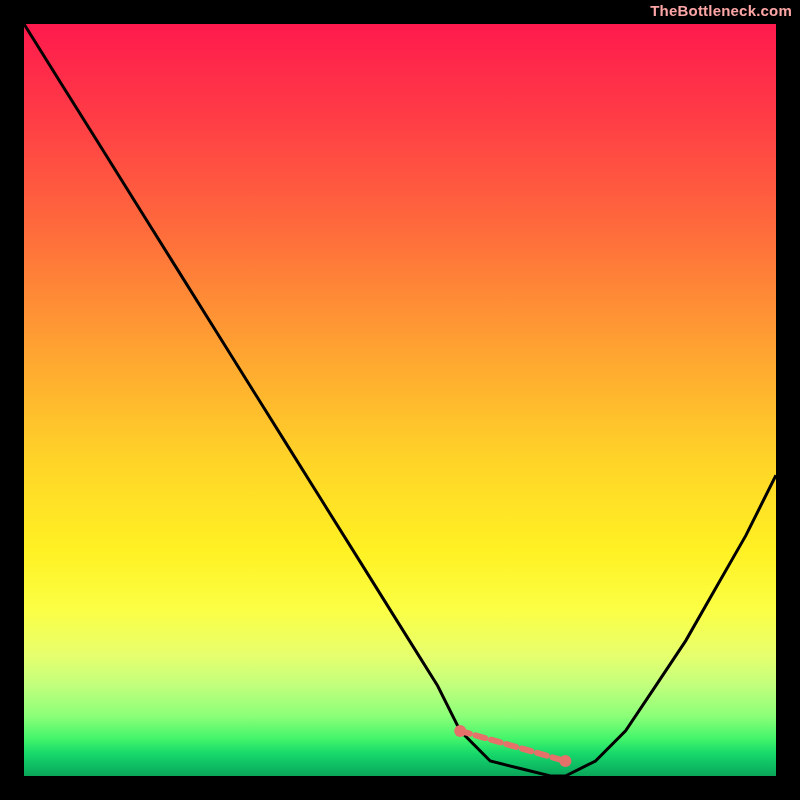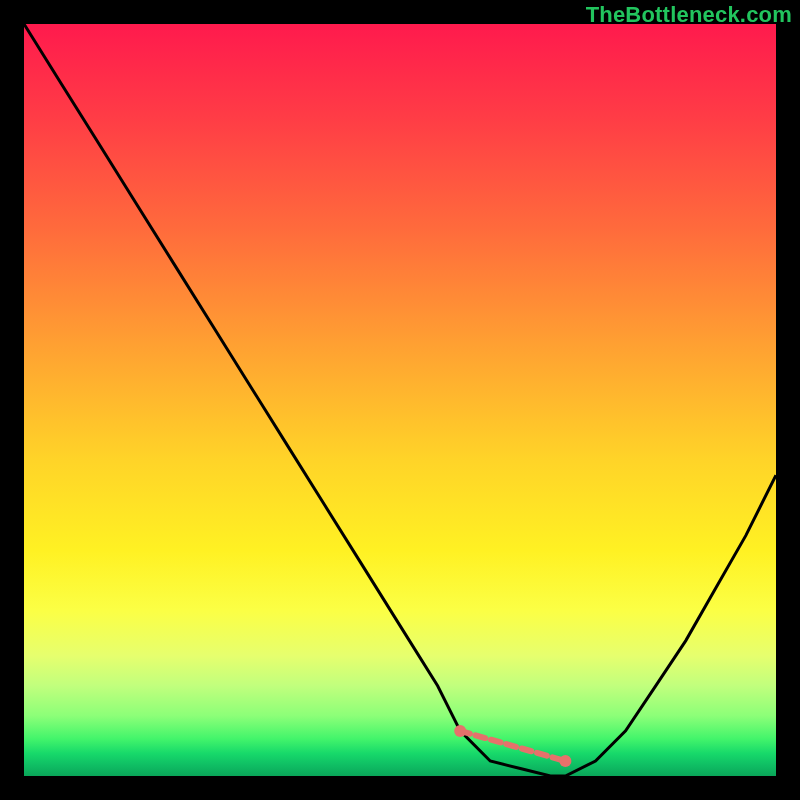--- a/index.html
+++ b/index.html
@@ -54,22 +54,22 @@
     position: absolute;
     left: 0;
     top: 0;
     width: 752px;
     height: 752px;
   }
   .attribution {
     position: absolute;
     top: 2px;
     right: 8px;
-    color: #22c55e;
-    font-size: 22px;
+    color: #fca5a5;
+    font-size: 15px;
     font-weight: 600;
     letter-spacing: 0.2px;
   }
 </style>
 </head>
 <body>
 
 <div class="chart-frame">
   <div class="plot-area">
     <div class="gradient-bg"></div>

